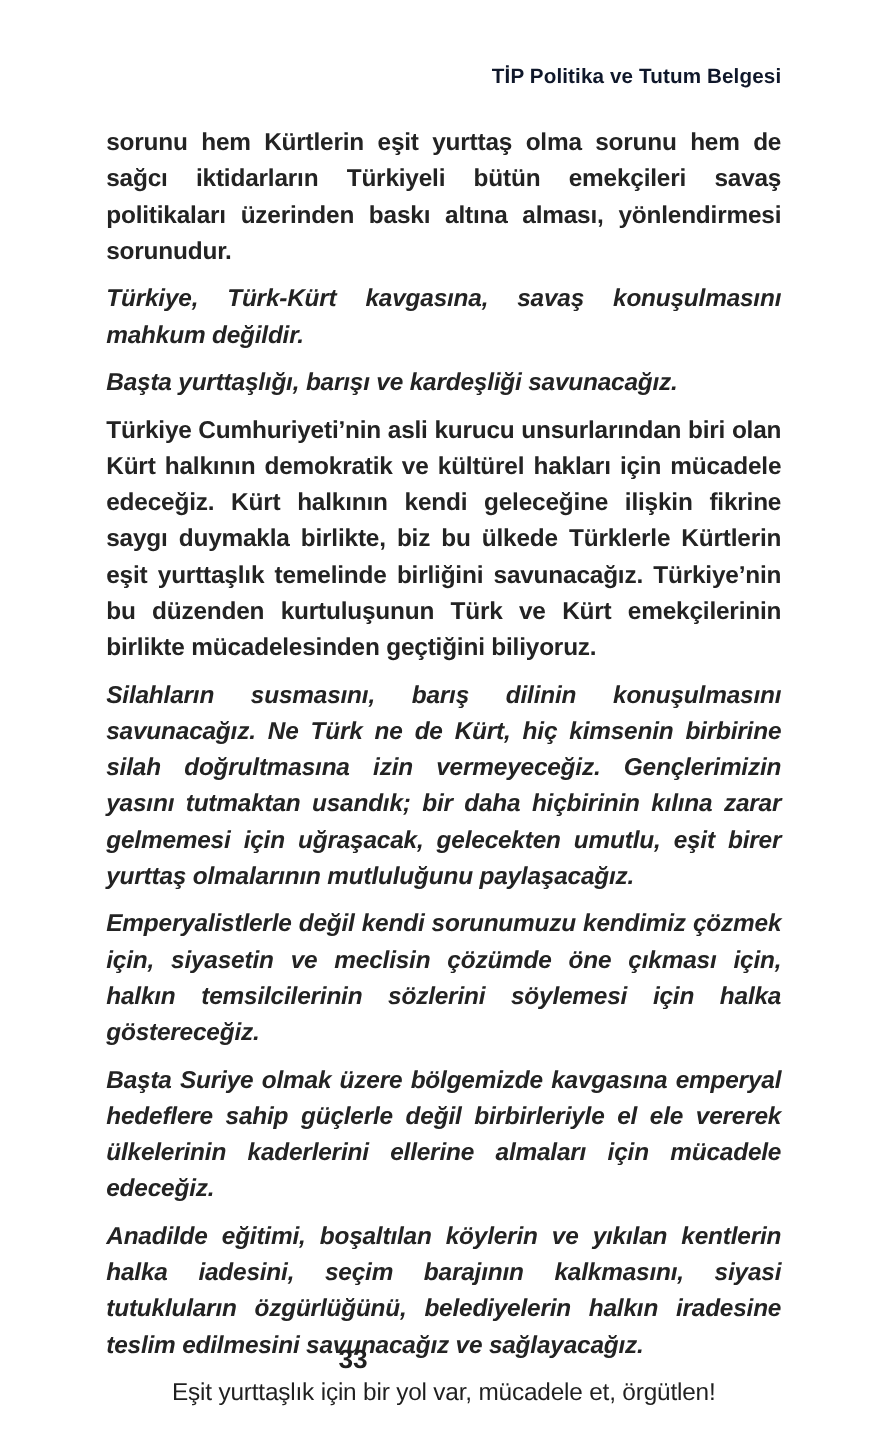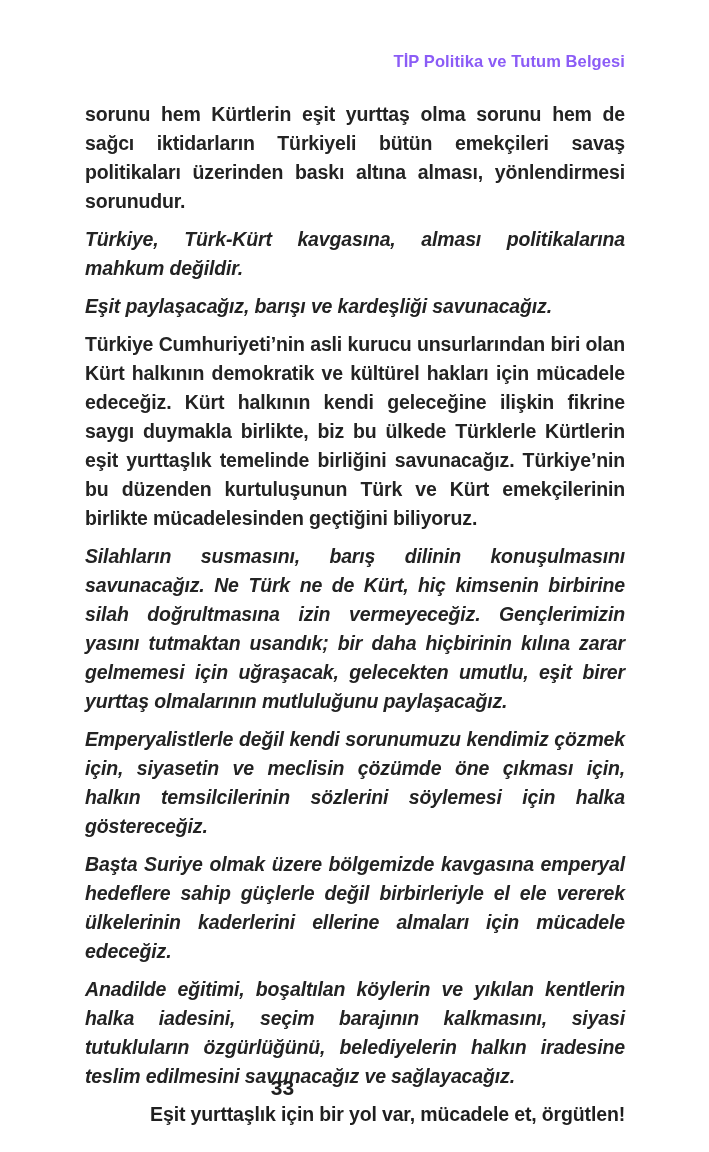--- a/index.html
+++ b/index.html
@@ -22,43 +22,43 @@
   }
   .running-header {
     position: absolute;
     top: 52px;
     left: 85px;
     width: 540px;
     text-align: right;
     font-size: 16.5px;
     font-weight: 700;
     letter-spacing: 0.1px;
-    color: #8b5cf6;
+    color: #0f172a;
   }
   .page-body {
     position: absolute;
     top: 100px;
     left: 85px;
     width: 540px;
   }
   .page-body p {
     margin: 0 0 9px 0;
     font-size: 19.5px;
     line-height: 29px;
     letter-spacing: -0.15px;
     text-align: justify;
     color: #232323;
     font-weight: bold;
   }
   .page-body p.italic {
     font-style: italic;
   }
   .page-body p.bold {
-    font-weight: 700;
-    text-align: right;
+    font-weight: 400;
+    text-align: center;
     color: #1f1f1f;
   }
   .page-body p:last-child {
     margin-bottom: 0;
   }
   .page-number {
     position: absolute;
     top: 1076px;
     left: 0;
     width: 565px;
@@ -70,22 +70,22 @@
 </style>
 </head>
 <body>
 
 <div class="page">
 
   <div class="running-header">TİP Politika ve Tutum Belgesi</div>
 
   <div class="page-body">
     <p class="regular">sorunu hem Kürtlerin eşit yurttaş olma sorunu hem de sağcı iktidarların Türkiyeli bütün emekçileri savaş politikaları üzerinden baskı altına alması, yönlendirmesi sorunudur.</p>
-    <p class="italic">Türkiye, Türk-Kürt kavgasına, alması politikalarına mahkum değildir.</p>
-    <p class="italic">Eşit paylaşacağız, barışı ve kardeşliği savunacağız.</p>
+    <p class="italic">Türkiye, Türk-Kürt kavgasına, savaş konuşulmasını mahkum değildir.</p>
+    <p class="italic">Başta yurttaşlığı, barışı ve kardeşliği savunacağız.</p>
     <p class="regular">Türkiye Cumhuriyeti’nin asli kurucu unsurlarından biri olan Kürt halkının demokratik ve kültürel hakları için mücadele edeceğiz. Kürt halkının kendi geleceğine ilişkin fikrine saygı duymakla birlikte, biz bu ülkede Türklerle Kürtlerin eşit yurttaşlık temelinde birliğini savunacağız. Türkiye’nin bu düzenden kurtuluşunun Türk ve Kürt emekçilerinin birlikte mücadelesinden geçtiğini biliyoruz.</p>
     <p class="italic">Silahların susmasını, barış dilinin konuşulmasını savunacağız. Ne Türk ne de Kürt, hiç kimsenin birbirine silah doğrultmasına izin vermeyeceğiz. Gençlerimizin yasını tutmaktan usandık; bir daha hiçbirinin kılına zarar gelmemesi için uğraşacak, gelecekten umutlu, eşit birer yurttaş olmalarının mutluluğunu paylaşacağız.</p>
     <p class="italic">Emperyalistlerle değil kendi sorunumuzu kendimiz çözmek için, siyasetin ve meclisin çözümde öne çıkması için, halkın temsilcilerinin sözlerini söylemesi için halka göstereceğiz.</p>
     <p class="italic">Başta Suriye olmak üzere bölgemizde kavgasına emperyal hedeflere sahip güçlerle değil birbirleriyle el ele vererek ülkelerinin kaderlerini ellerine almaları için mücadele edeceğiz.</p>
     <p class="italic">Anadilde eğitimi, boşaltılan köylerin ve yıkılan kentlerin halka iadesini, seçim barajının kalkmasını, siyasi tutukluların özgürlüğünü, belediyelerin halkın iradesine teslim edilmesini savunacağız ve sağlayacağız.</p>
     <p class="bold">Eşit yurttaşlık için bir yol var, mücadele et, örgütlen!</p>
   </div>
 
   <div class="page-number">33</div>
 

